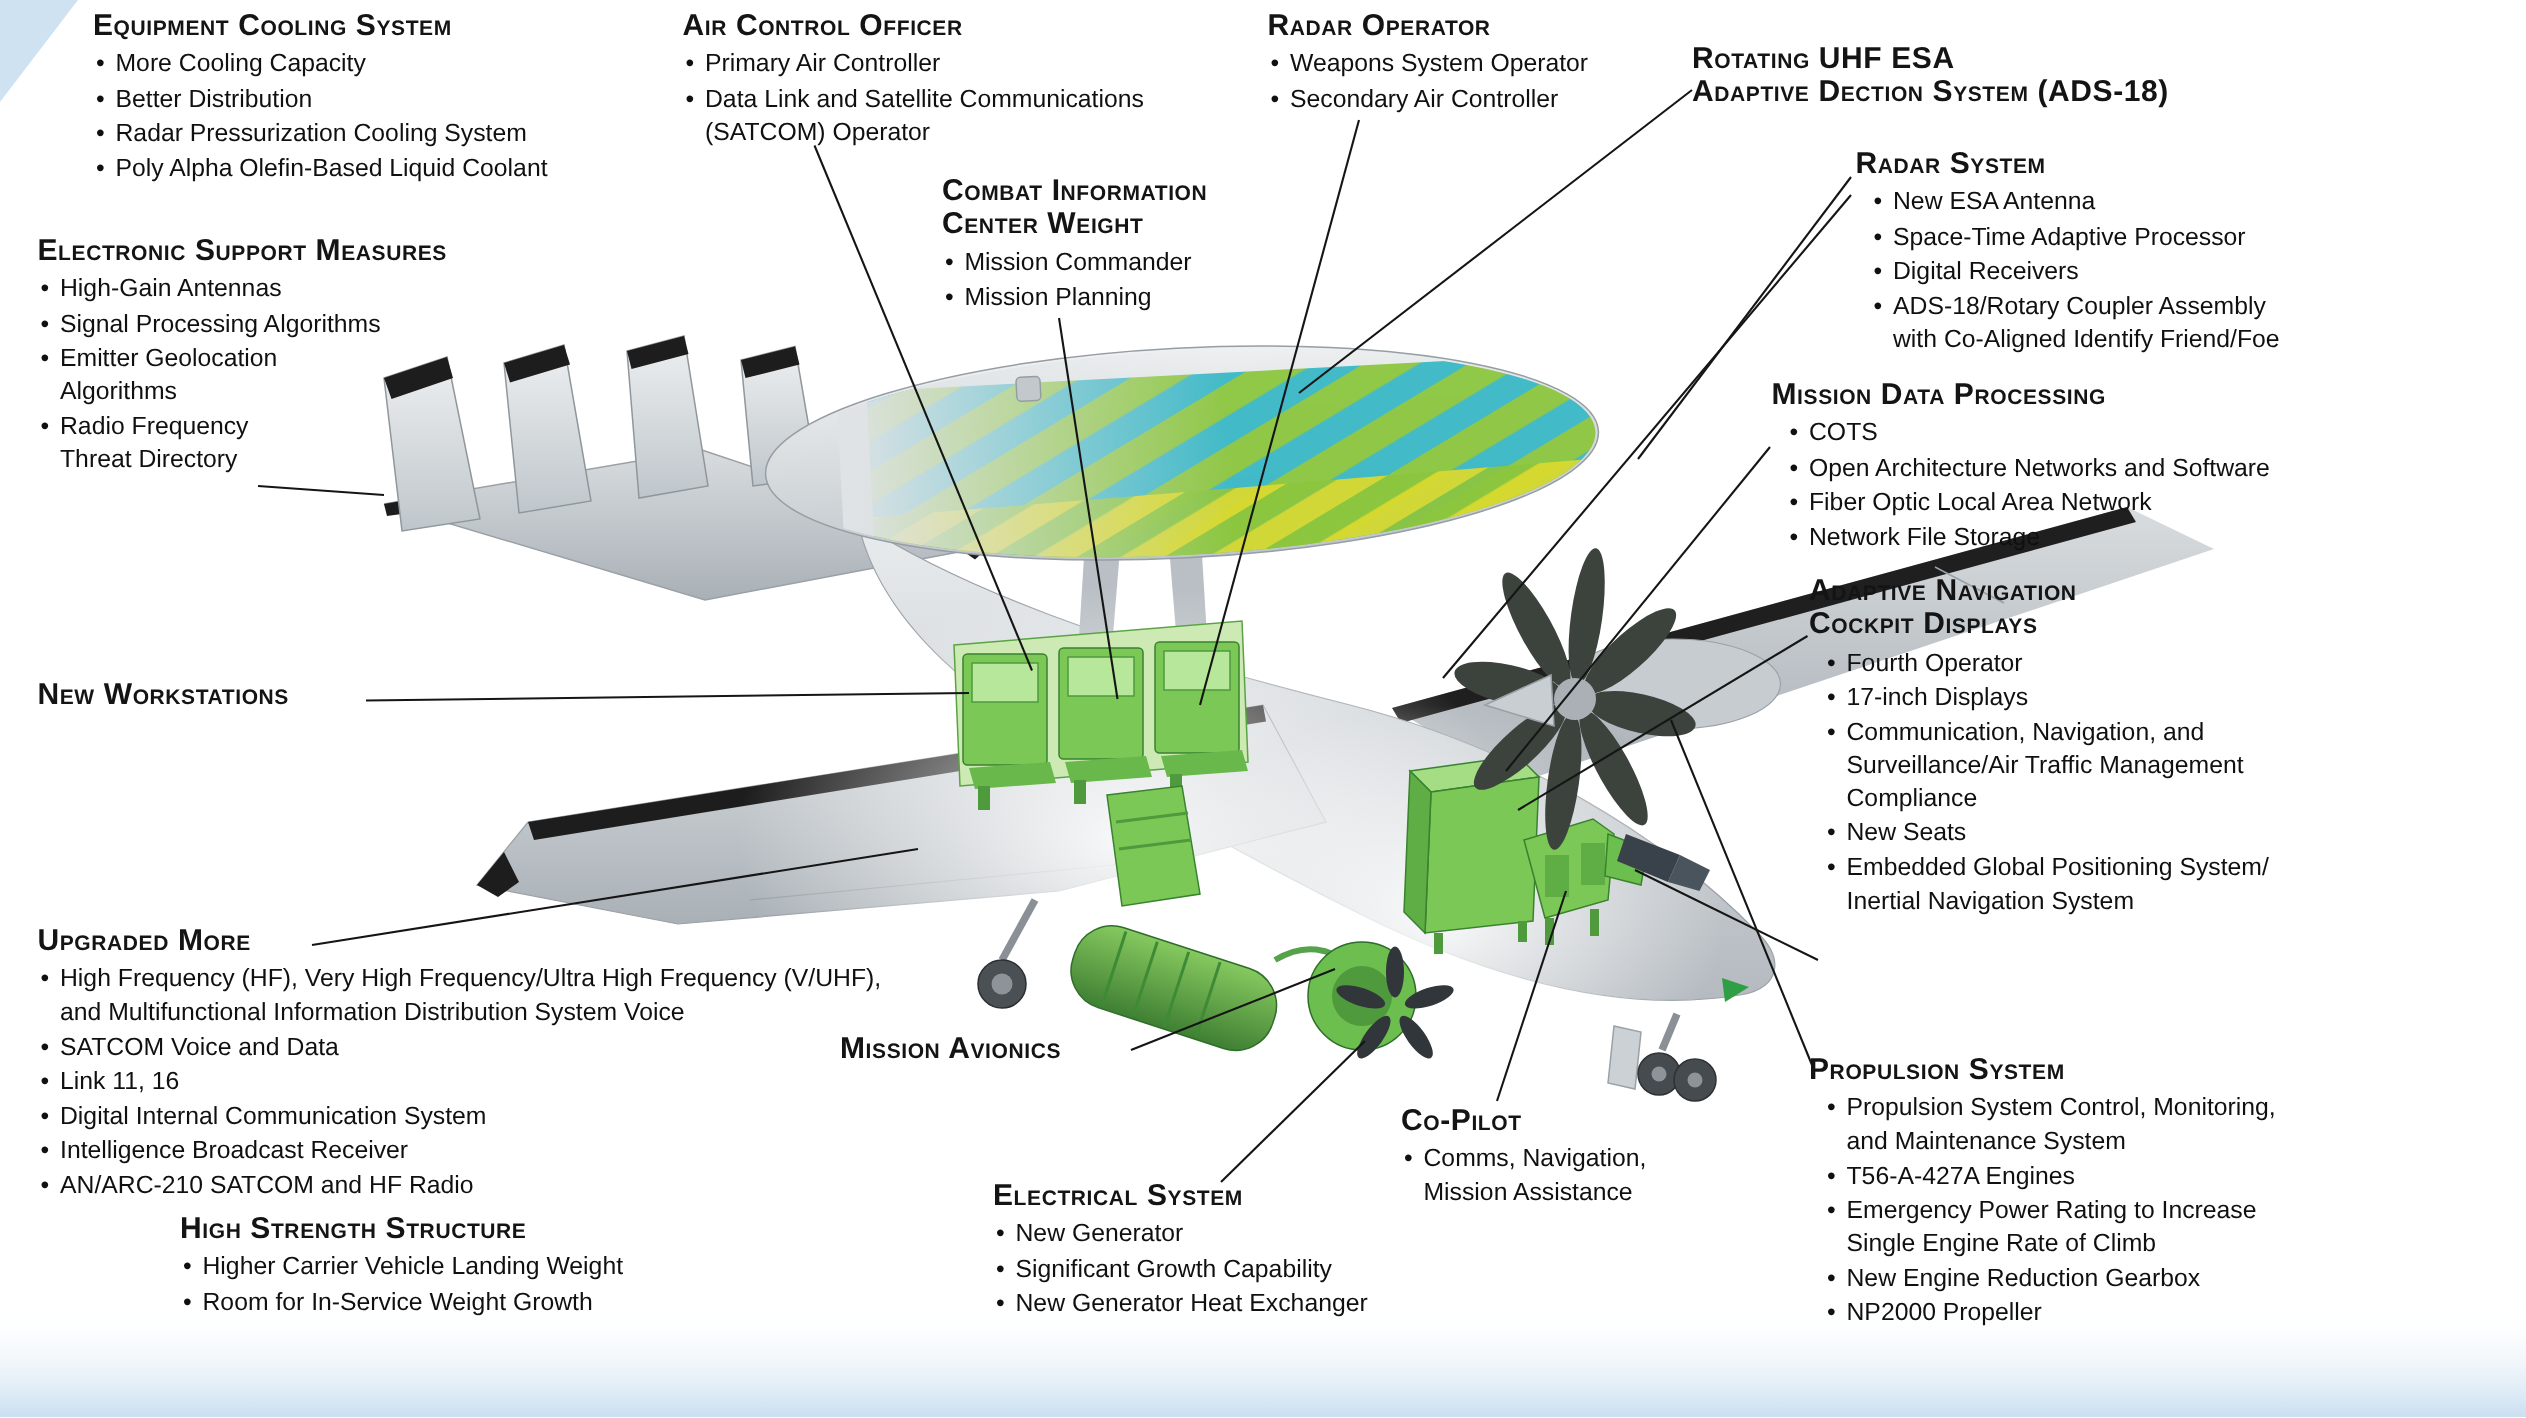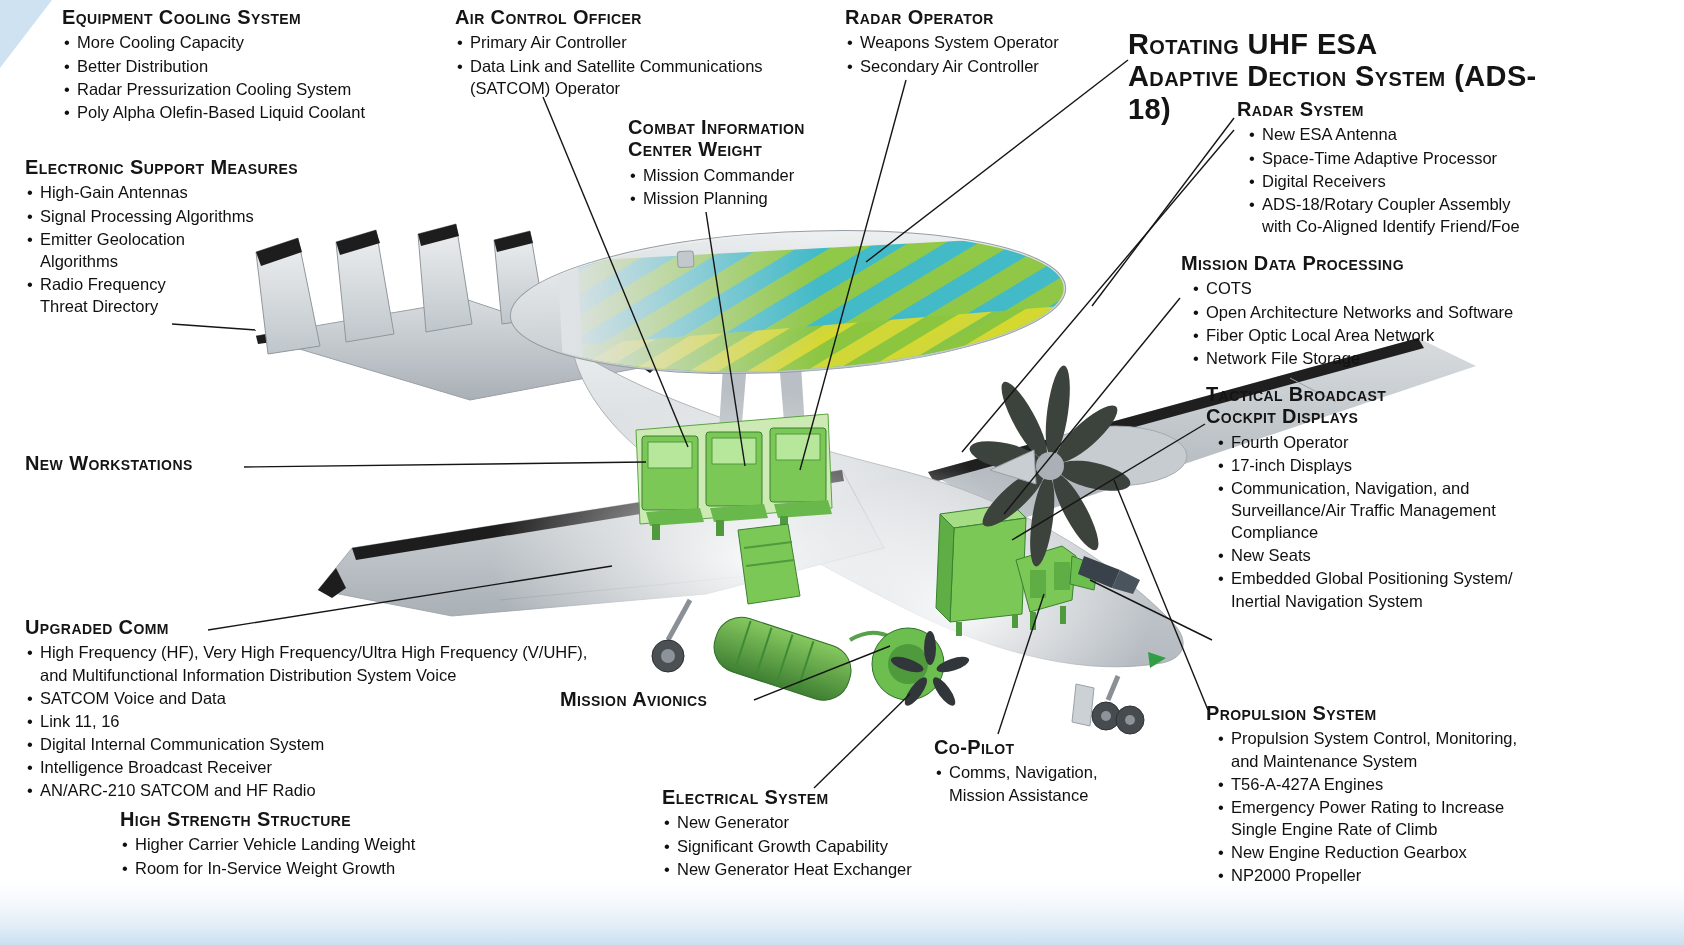--- a/index.html
+++ b/index.html
@@ -3,21 +3,21 @@
 <meta charset="utf-8">
 <style>
   html,body{margin:0;padding:0;background:#ffffff;}
   .stage{position:relative;width:1684px;height:945px;overflow:hidden;background:#ffffff;
          font-family:"Liberation Sans",sans-serif;color:#101010;}
   svg.art{position:absolute;left:0;top:0;width:1684px;height:945px;}
   .callout{position:absolute;}
   .co-title{margin:0 0 3px 0;font-size:20px;line-height:1.12;font-weight:700;
             font-variant:small-caps;letter-spacing:.4px;color:#141414;}
   .co-title span{display:block;}
-  .big .co-title{font-size:29px;}
+  .big .co-title{font-size:20px;}
   .callout ul{list-style:none;margin:2px 0 0 2px;padding:0;font-size:16.5px;line-height:1.34;}
   .indent ul{margin-left:12px;}
   .callout li{position:relative;padding-left:13px;margin:1px 0;white-space:pre-line;}
   .callout li::before{content:"\2022";position:absolute;left:0;top:0;}
 </style>
 </head>
 <body>
 
 <div class="stage">
 
@@ -299,42 +299,42 @@
     <ul>
       <li>COTS</li>
       <li>Open Architecture Networks and Software</li>
       <li>Fiber Optic Local Area Network</li>
       <li>Network File Storage</li>
     </ul>
   </div>
 
   <div class="callout indent" style="left:1206px;top:383px;width:360px">
     <h3 class="co-title">
-      <span>Tactical Broadcast</span>
+      <span>Adaptive Navigation</span>
       <span>Cockpit Displays</span>
     </h3>
     <ul>
       <li>Fourth Operator</li>
       <li>17-inch Displays</li>
       <li>Communication, Navigation, and
 Surveillance/Air Traffic Management
 Compliance</li>
       <li>New Seats</li>
       <li>Embedded Global Positioning System/
 Inertial Navigation System</li>
     </ul>
   </div>
 
   <div class="callout" style="left:25px;top:452px;width:270px">
     <h3 class="co-title">New Workstations</h3>
   </div>
 
 
   <div class="callout" style="left:25px;top:616px;width:660px">
-    <h3 class="co-title">Upgraded Comm</h3>
+    <h3 class="co-title">Upgraded More</h3>
     <ul>
       <li>High Frequency (HF), Very High Frequency/Ultra High Frequency (V/UHF),
 and Multifunctional Information Distribution System Voice</li>
       <li>SATCOM Voice and Data</li>
       <li>Link 11, 16</li>
       <li>Digital Internal Communication System</li>
       <li>Intelligence Broadcast Receiver</li>
       <li>AN/ARC-210 SATCOM and HF Radio</li>
     </ul>
   </div>

